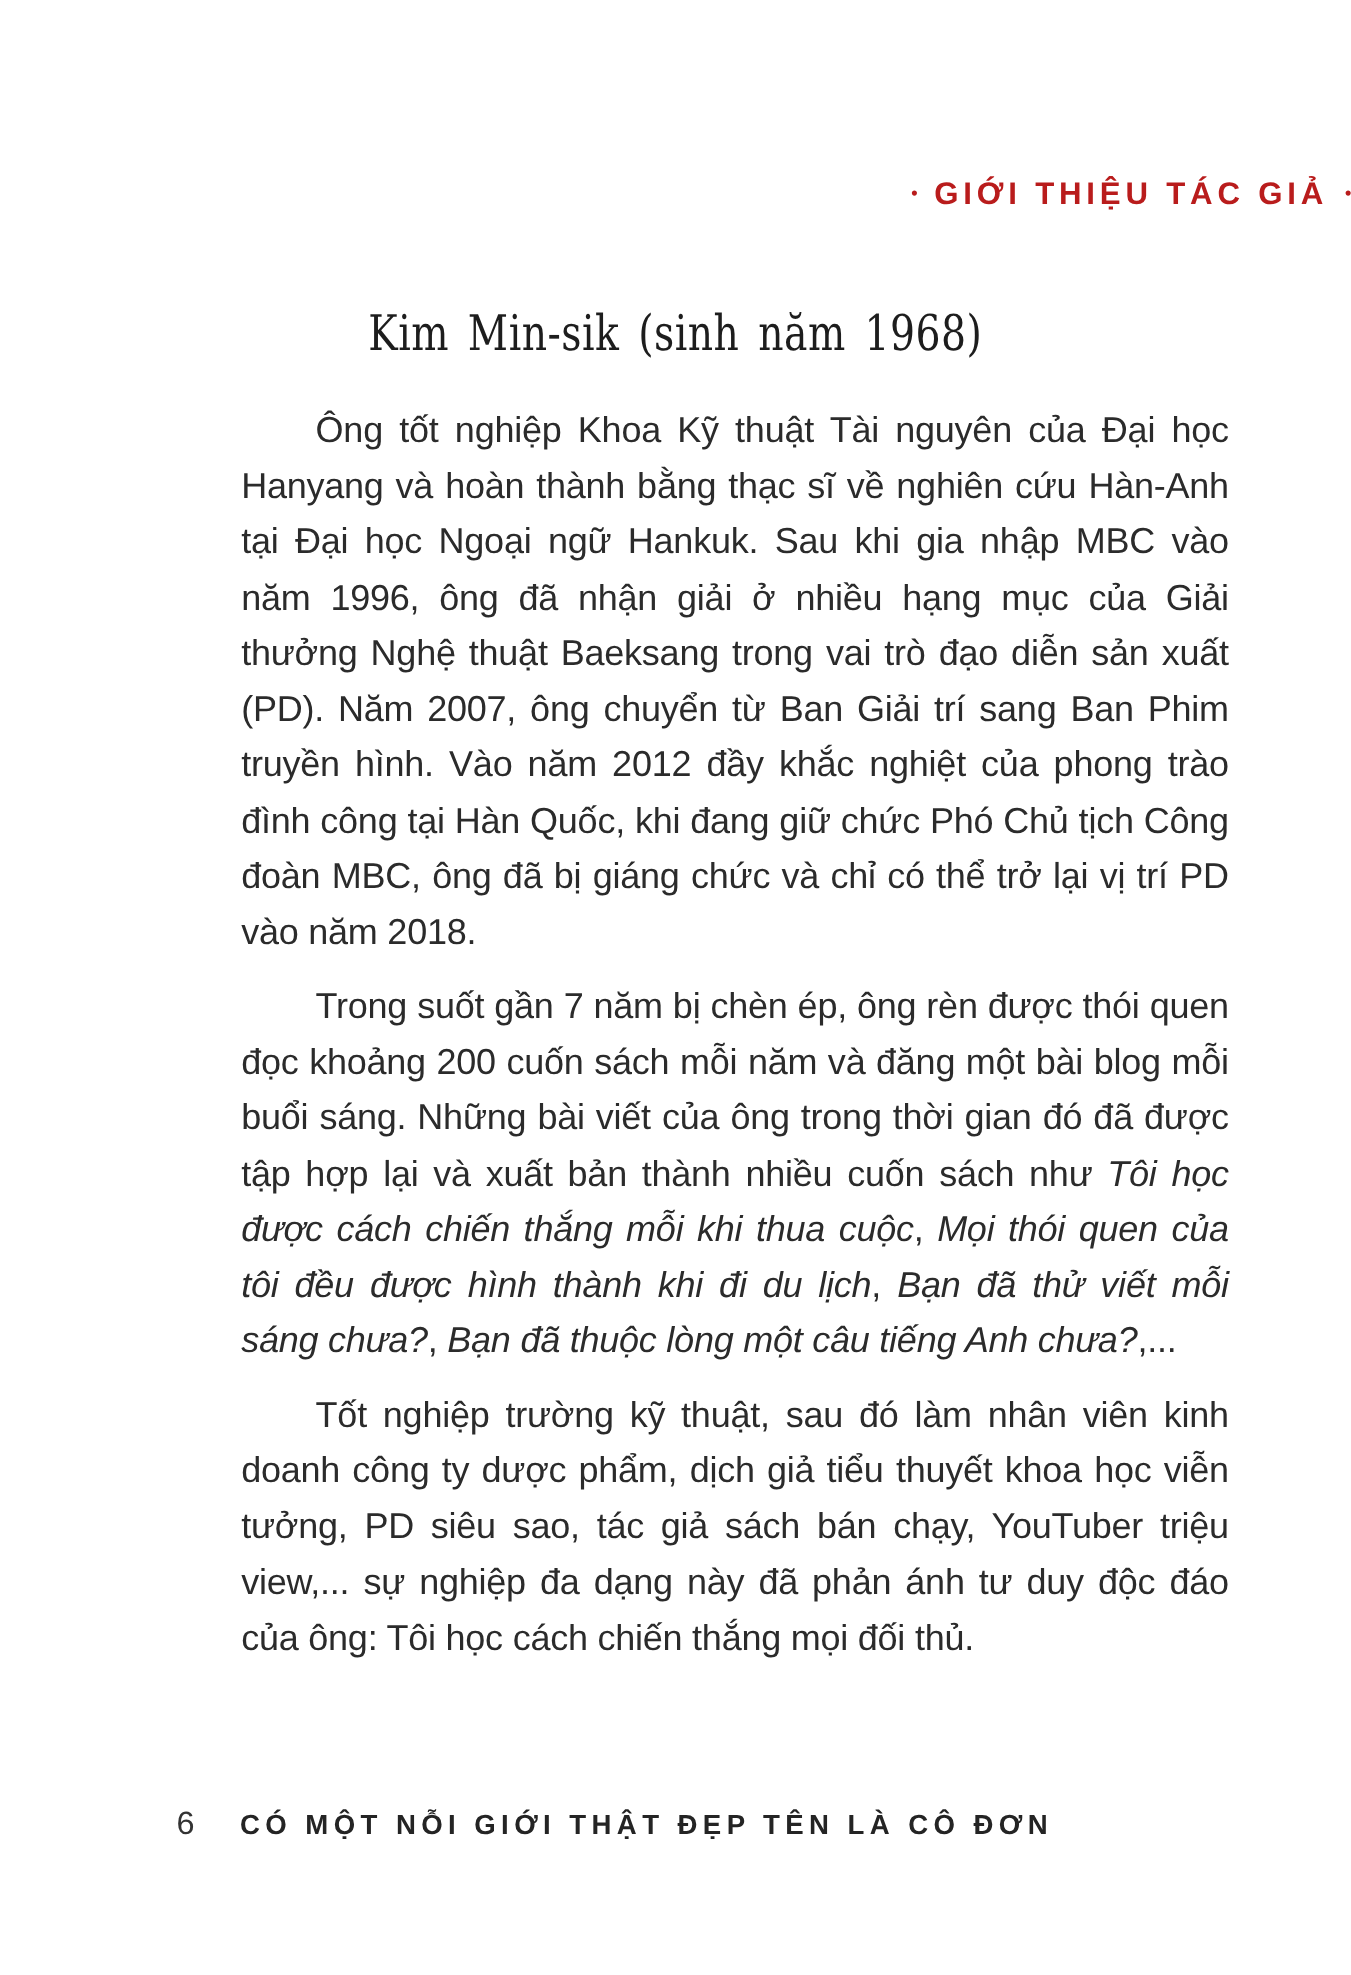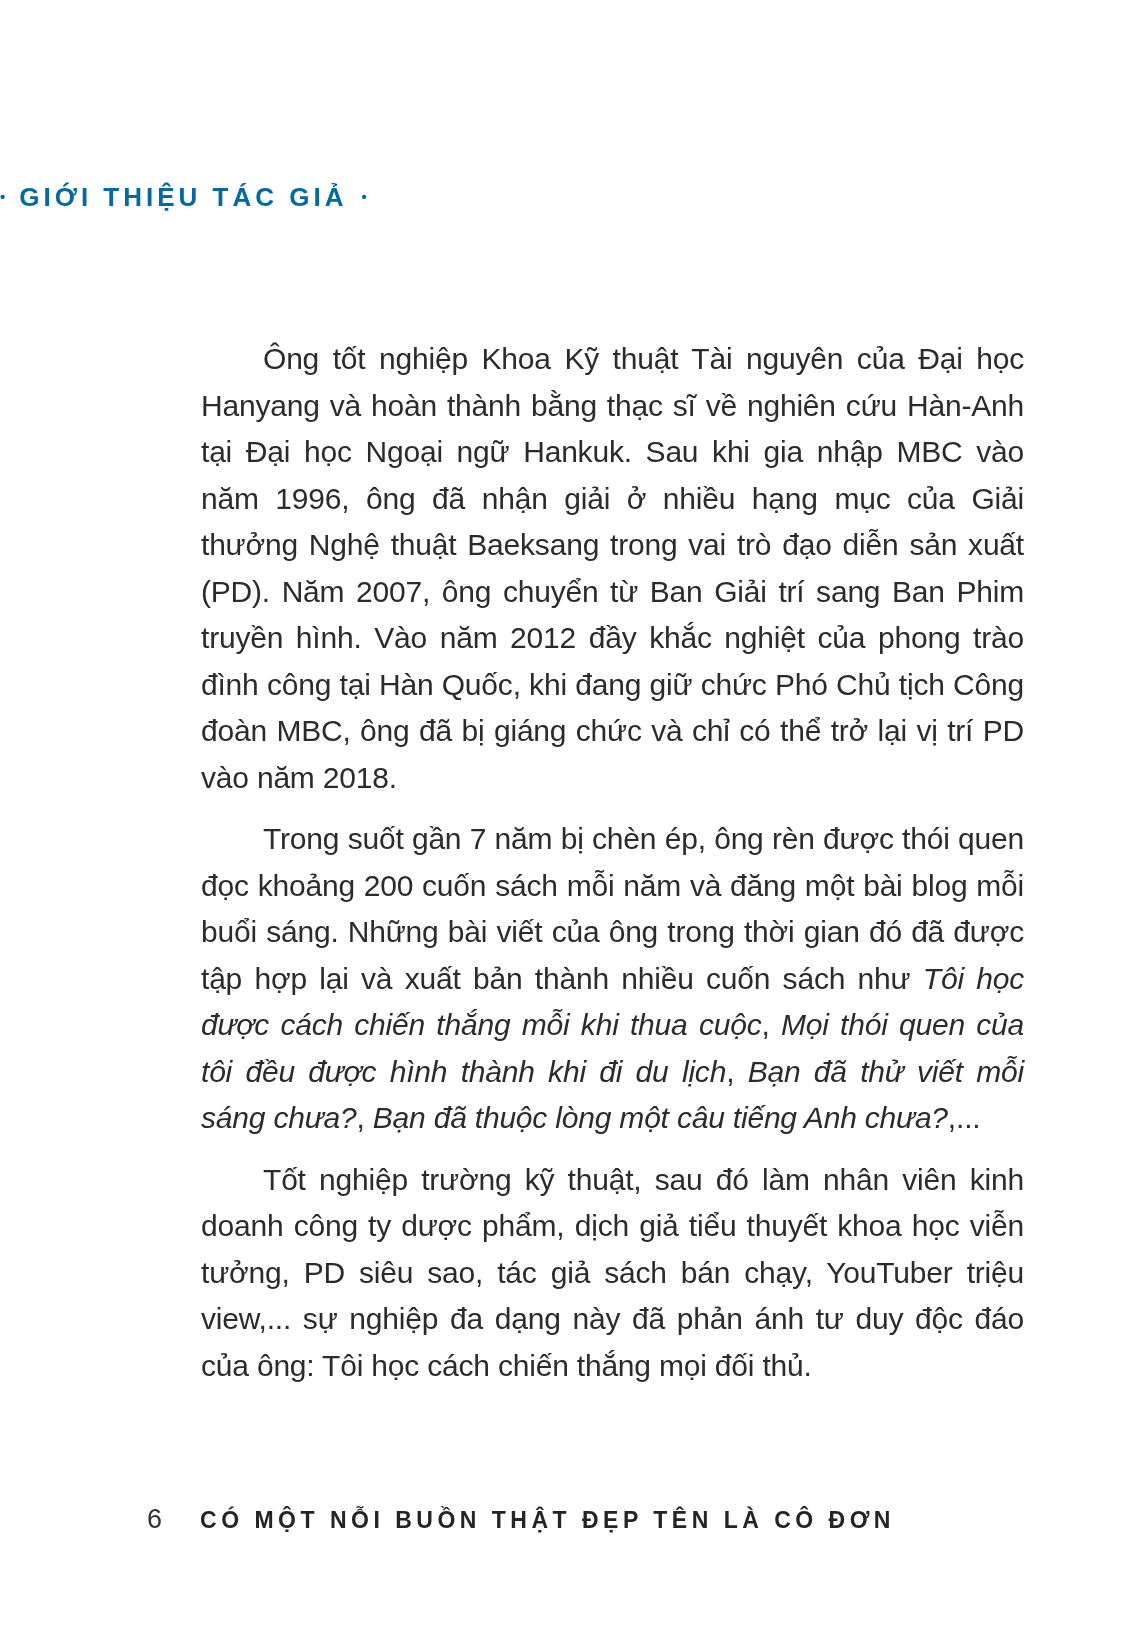--- a/index.html
+++ b/index.html
@@ -13,26 +13,25 @@
   .page {
     position: relative;
     width: 1126px; height: 1646px;
     background: var(--paper);
     color: var(--ink);
     overflow: hidden;
   }
   .running-head {
     position: absolute;
     top: 146px; left: 0; width: 100%;
-    text-align: left;
+    text-align: right;
     font-size: 26px;
     font-weight: 700;
     letter-spacing: 4px;
-    color: #0369a1;
-    margin-top: 36px;
+    color: #b91c1c;
   }
   .running-head .bullet {
     font-size: 15px;
     letter-spacing: 0;
     vertical-align: 4px;
   }
   .running-head .bullet.left  { margin-right: 14px; }
   .running-head .bullet.right { margin-left: 14px; }
   .author-title {
     position: absolute;
@@ -92,25 +91,28 @@
 </style>
 </head>
 <body>
 
 <div class="page">
 
   <div class="running-head">
     <span class="bullet left">•</span><span>GIỚI THIỆU TÁC GIẢ</span><span class="bullet right">•</span>
   </div>
 
+  <div class="author-title">
+    <span class="condensed">Kim Min-sik (sinh năm 1968)</span>
+  </div>
 
   <div class="body-text">
       <p><span>Ông tốt nghiệp Khoa Kỹ thuật Tài nguyên của Đại học Hanyang và hoàn thành bằng thạc sĩ về nghiên cứu Hàn-Anh tại Đại học Ngoại ngữ Hankuk. Sau khi gia nhập MBC vào năm 1996, ông đã nhận giải ở nhiều hạng mục của Giải thưởng Nghệ thuật Baeksang trong vai trò đạo diễn sản xuất (PD). Năm 2007, ông chuyển từ Ban Giải trí sang Ban Phim truyền hình. Vào năm 2012 đầy khắc nghiệt của phong trào đình công tại Hàn Quốc, khi đang giữ chức Phó Chủ tịch Công đoàn MBC, ông đã bị giáng chức và chỉ có thể trở lại vị trí PD vào năm 2018.</span></p>
       <p><span>Trong suốt gần 7 năm bị chèn ép, ông rèn được thói quen đọc khoảng 200 cuốn sách mỗi năm và đăng một bài blog mỗi buổi sáng. Những bài viết của ông trong thời gian đó đã được tập hợp lại và xuất bản thành nhiều cuốn sách như </span><span class="italic">Tôi học được cách chiến thắng mỗi khi thua cuộc</span><span>, </span><span class="italic">Mọi thói quen của tôi đều được hình thành khi đi du lịch</span><span>, </span><span class="italic">Bạn đã thử viết mỗi sáng chưa?</span><span>, </span><span class="italic">Bạn đã thuộc lòng một câu tiếng Anh chưa?</span><span>,...</span></p>
       <p><span>Tốt nghiệp trường kỹ thuật, sau đó làm nhân viên kinh doanh công ty dược phẩm, dịch giả tiểu thuyết khoa học viễn tưởng, PD siêu sao, tác giả sách bán chạy, YouTuber triệu view,... sự nghiệp đa dạng này đã phản ánh tư duy độc đáo của ông: Tôi học cách chiến thắng mọi đối thủ.</span></p>
     </div>
 
   <div class="footer">
     <span class="page-number">6</span>
-    <span class="book-title">CÓ MỘT NỖI BUỒN THẬT ĐẸP TÊN LÀ CÔ ĐƠN</span>
+    <span class="book-title">CÓ MỘT NỖI GIỚI THẬT ĐẸP TÊN LÀ CÔ ĐƠN</span>
   </div>
 
 </div>
 
 </body></html>

